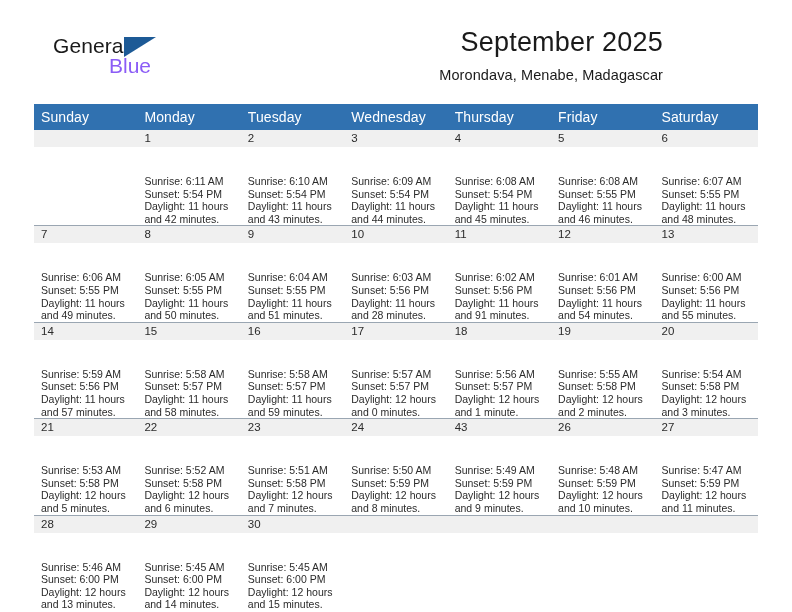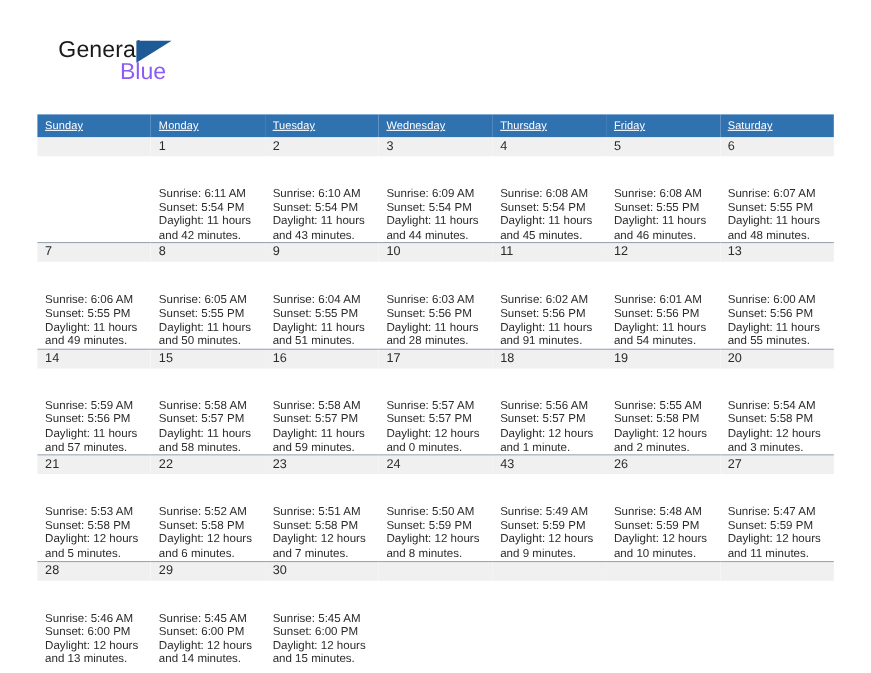--- a/index.html
+++ b/index.html
@@ -85,27 +85,26 @@
     top: 104px;
     width: 724px;
     border-collapse: collapse;
     table-layout: fixed;
   }
   .calendar col { width: 103.43px; }
 
   thead th {
     background: #3071B0;
     color: #ffffff;
-    font-size: 10px;
+    font-size: 14px;
     font-weight: normal;
     text-align: left;
     padding: 5px 0 5px 7px;
     height: 21px;
     letter-spacing: .1px;
-    text-decoration: underline;
   }
 
   tbody tr { height: 90px; }
   tbody td {
     vertical-align: top;
     padding: 0;
     border-top: 1px solid #9aa6b2;
     background: #ffffff;
   }
   tbody tr:first-child td { border-top: none; }
@@ -136,20 +135,24 @@
 
 <div class="page">
 
   <div class="masthead">
     <div class="logo">
       <span class="logo-general">General</span>
       <span class="logo-flag"></span>
       <span class="logo-blue">Blue</span>
     </div>
 
+    <div class="title-block">
+      <div class="cal-title">September 2025</div>
+      <div class="cal-subtitle">Morondava, Menabe, Madagascar</div>
+    </div>
   </div>
 
   <table class="calendar">
     <colgroup>
       <col>
         <col>
         <col>
         <col>
         <col>
         <col>

